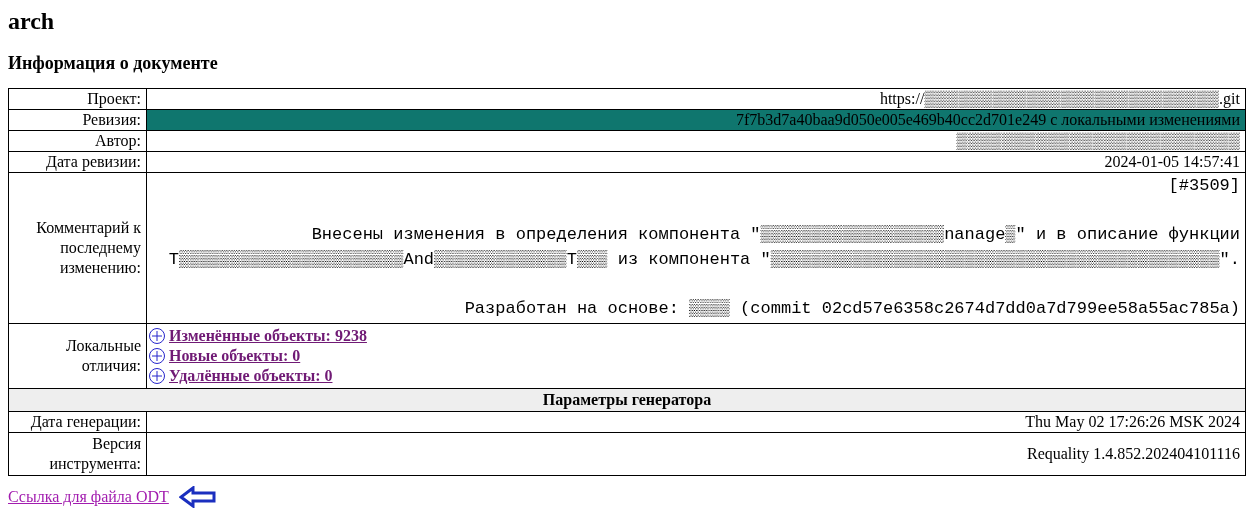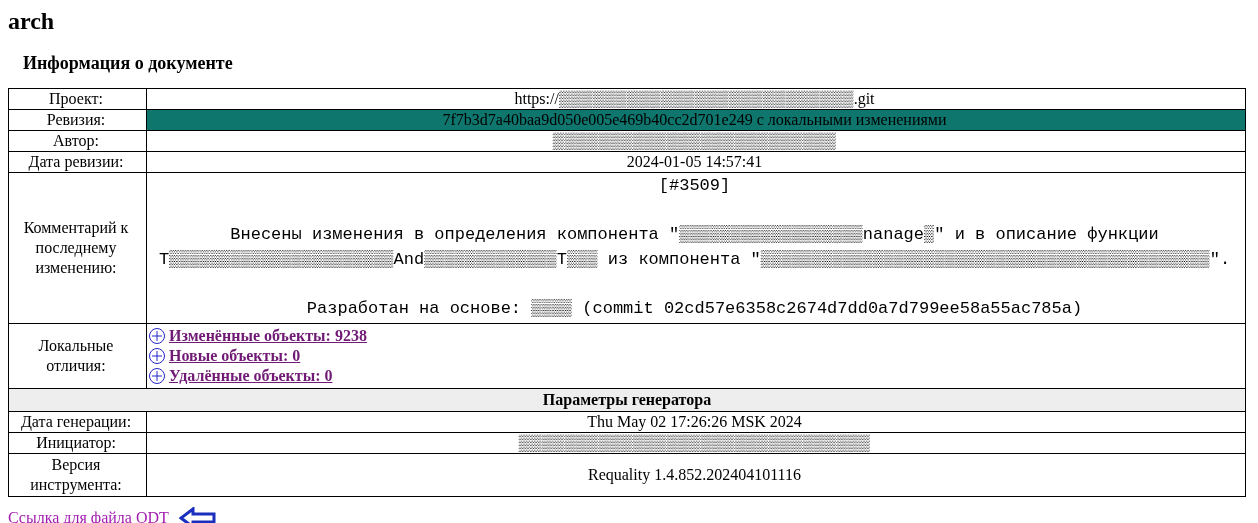--- a/index.html
+++ b/index.html
@@ -10,32 +10,32 @@
       background: #fff;
     }
     h2.title {
       font-size: 24px;
       font-weight: bold;
       margin: 0 0 18px 0;
     }
     h3.subtitle {
       font-size: 18px;
       font-weight: bold;
-      margin: 0 0 14px 15px;
+      margin: 0 0 14px 0;
     }
     table.main {
       border-collapse: collapse;
       width: 1238px;
       margin-bottom: 10px;
     }
     table.main td, table.main th {
       border: 1px solid #000;
       padding: 1px 5px 1px 2px;
       vertical-align: middle;
-      text-align: center;
+      text-align: right;
     }
     table.main th.section {
       background: #eee;
       text-align: center;
       font-weight: bold;
       padding: 2px;
     }
     td.label {
       width: 130px;
     }
@@ -156,24 +156,20 @@
     </td>
   </tr>
   <tr>
     <th class="section" colspan="2">Параметры генератора</th>
   </tr>
   <tr>
     <td class="label">Дата генерации:</td>
     <td>Thu May 02 17:26:26 MSK 2024</td>
   </tr>
   <tr>
-    <td class="label">Инициатор:</td>
-    <td>▒▒▒▒▒▒▒▒▒▒▒▒▒▒▒▒▒▒▒▒▒▒▒▒▒▒▒▒▒▒▒</td>
-  </tr>
-  <tr>
     <td class="label tall">Версия инструмента:</td>
     <td>Requality 1.4.852.202404101116</td>
   </tr>
 </tbody>
   </table>
 
 <div class="odt-wrap">
   <a href="#" class="odt-link">Ссылка для файла ODT</a>
   <span class="arrow-left">
     <svg width="38" height="22" viewBox="0 0 38 22">

